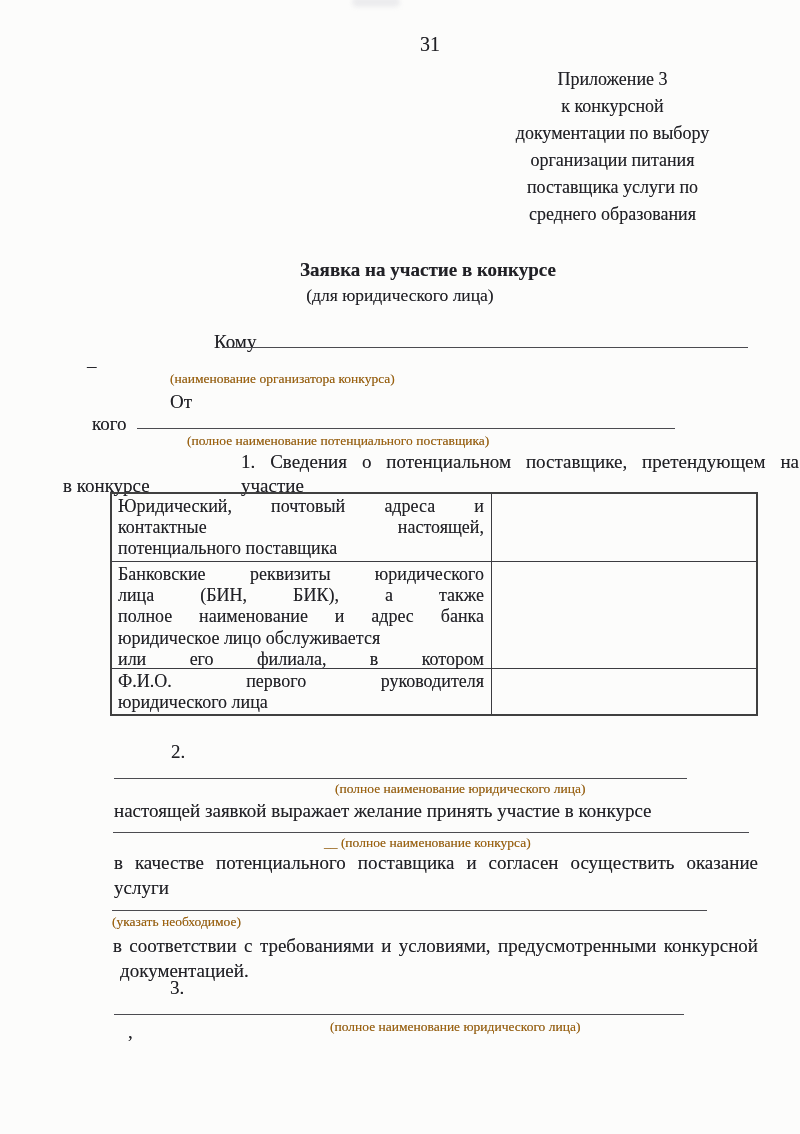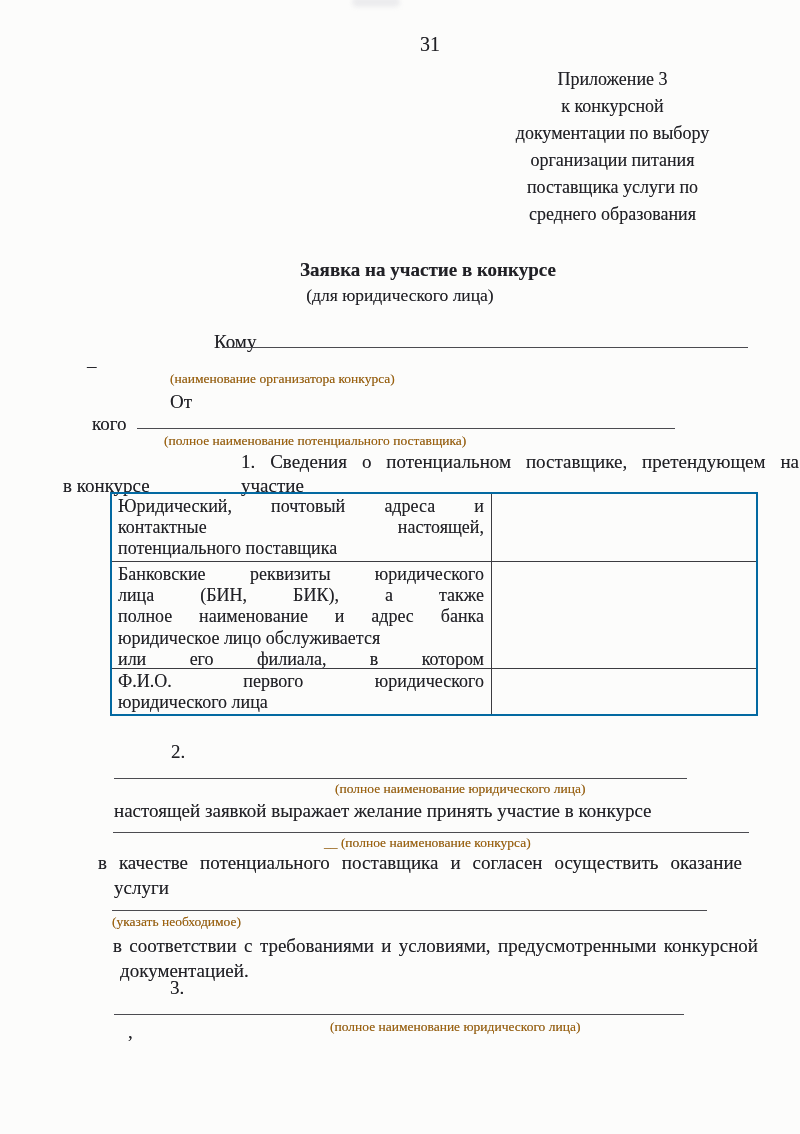--- a/index.html
+++ b/index.html
@@ -8,21 +8,21 @@
         text-shadow:0 0 .5px rgba(40,40,45,.45);}
   .abs{position:absolute;white-space:nowrap;}
   .body-text{font-size:19px;line-height:24px;}
   .jl{text-align:justify;text-align-last:justify;white-space:normal;}
   .caption{font-size:13.5px;line-height:16px;color:#a16207;}
   .blank{position:absolute;height:14px;border-bottom:1.6px solid #4b4b50;}
   .pageno{font-size:20px;}
   .appendix{font-size:18px;line-height:27px;text-align:center;}
   .title{font-size:19px;font-weight:bold;text-align:center;width:800px;}
   .subtitle{font-size:17.5px;text-align:center;width:800px;}
-  .t{position:absolute;left:110px;top:492px;width:648px;border:2px solid #0369a1;box-sizing:border-box;}
+  .t{position:absolute;left:110px;top:492px;width:648px;border:2px solid #404040;box-sizing:border-box;}
   .tr{display:flex;border-top:1.7px solid #3c3c41;box-sizing:border-box;}
   .tr:first-child{border-top:none;}
   .tc-label{width:380px;border-right:1.7px solid #3c3c41;box-sizing:border-box;
             padding:2px 7px 0 6px;font-size:18px;line-height:21.2px;}
   .tc-value{flex:1;}
   .tline{display:block;}
   .smudge{position:absolute;left:352px;top:-3px;width:48px;height:10px;background:#ececee;
           border-radius:5px;filter:blur(2px);}
 </style>
 </head>
@@ -47,21 +47,21 @@
   <div class="abs subtitle" style="left:0;top:285px;">(для юридического лица)</div>
 
   <div class="abs body-text" style="left:168px;top:330px;margin-left:46px;">Кому</div>
   <div class="blank" style="left:222px;top:333px;width:526px;"></div>
   <div class="abs body-text" style="left:87px;top:354px;">–</div>
   <div class="abs caption" style="left:170px;top:371px;">(наименование организатора конкурса)</div>
 
   <div class="abs body-text" style="left:170px;top:390px;">От</div>
   <div class="abs body-text" style="left:92px;top:412px;">кого</div>
   <div class="blank" style="left:137px;top:414px;width:538px;"></div>
-  <div class="abs caption" style="left:164px;top:433px;">(полное наименование потенциального поставщика)</div>
+  <div class="abs caption" style="left:187px;top:433px;">(полное наименование потенциального поставщика)</div>
 
   <div class="abs body-text jl" style="left:200px;top:450px;width:558px;margin-left:41px;">1. Сведения о потенциальном поставщике, претендующем на участие</div>
   <div class="abs body-text" style="left:63px;top:474px;">в конкурсе</div>
 
   <div class="t">
     <div class="tr" style="height:67px;">
       <div class="tc-label">
         <span class="tline jl">Юридический, почтовый адреса и</span>
         <span class="tline jl">контактные настоящей,</span>
         <span class="tline">потенциального поставщика</span>
@@ -73,34 +73,34 @@
         <span class="tline jl">Банковские реквизиты юридического</span>
         <span class="tline jl">лица (БИН, БИК), а также</span>
         <span class="tline jl">полное наименование и адрес банка</span>
         <span class="tline">юридическое лицо обслуживается</span>
         <span class="tline jl">или его филиала, в котором</span>
       </div>
       <div class="tc-value"></div>
     </div>
     <div class="tr" style="height:46px;">
       <div class="tc-label">
-        <span class="tline jl">Ф.И.О. первого юридического</span>
+        <span class="tline jl">Ф.И.О. первого руководителя</span>
         <span class="tline">юридического лица</span>
       </div>
       <div class="tc-value"></div>
     </div>
   </div>
 
   <div class="abs body-text" style="left:171px;top:740px;">2.</div>
   <div class="blank" style="left:114px;top:764px;width:573px;"></div>
   <div class="abs caption" style="left:335px;top:781px;">(полное наименование юридического лица)</div>
   <div class="abs body-text" style="left:114px;top:799px;">настоящей заявкой выражает желание принять участие в конкурсе</div>
   <div class="blank" style="left:113px;top:818px;width:636px;"></div>
   <div class="abs caption" style="left:324px;top:835px;">__ (полное наименование конкурса)</div>
-  <div class="abs body-text jl" style="left:98px;top:851px;width:644px;">в качестве потенциального поставщика и согласен осуществить оказание</div>
+  <div class="abs body-text jl" style="left:114px;top:851px;width:644px;">в качестве потенциального поставщика и согласен осуществить оказание</div>
   <div class="abs body-text" style="left:114px;top:876px;">услуги</div>
   <div class="blank" style="left:112px;top:896px;width:595px;"></div>
   <div class="abs caption" style="left:112px;top:914px;">(указать необходимое)</div>
   <div class="abs body-text jl" style="left:113px;top:934px;width:645px;">в соответствии с требованиями и условиями, предусмотренными конкурсной</div>
   <div class="abs body-text" style="left:120px;top:959px;">документацией.</div>
 
   <div class="abs body-text" style="left:170px;top:976px;">3.</div>
   <div class="blank" style="left:114px;top:1000px;width:570px;"></div>
   <div class="abs body-text" style="left:128px;top:1020px;">,</div>
   <div class="abs caption" style="left:330px;top:1019px;">(полное наименование юридического лица)</div>

